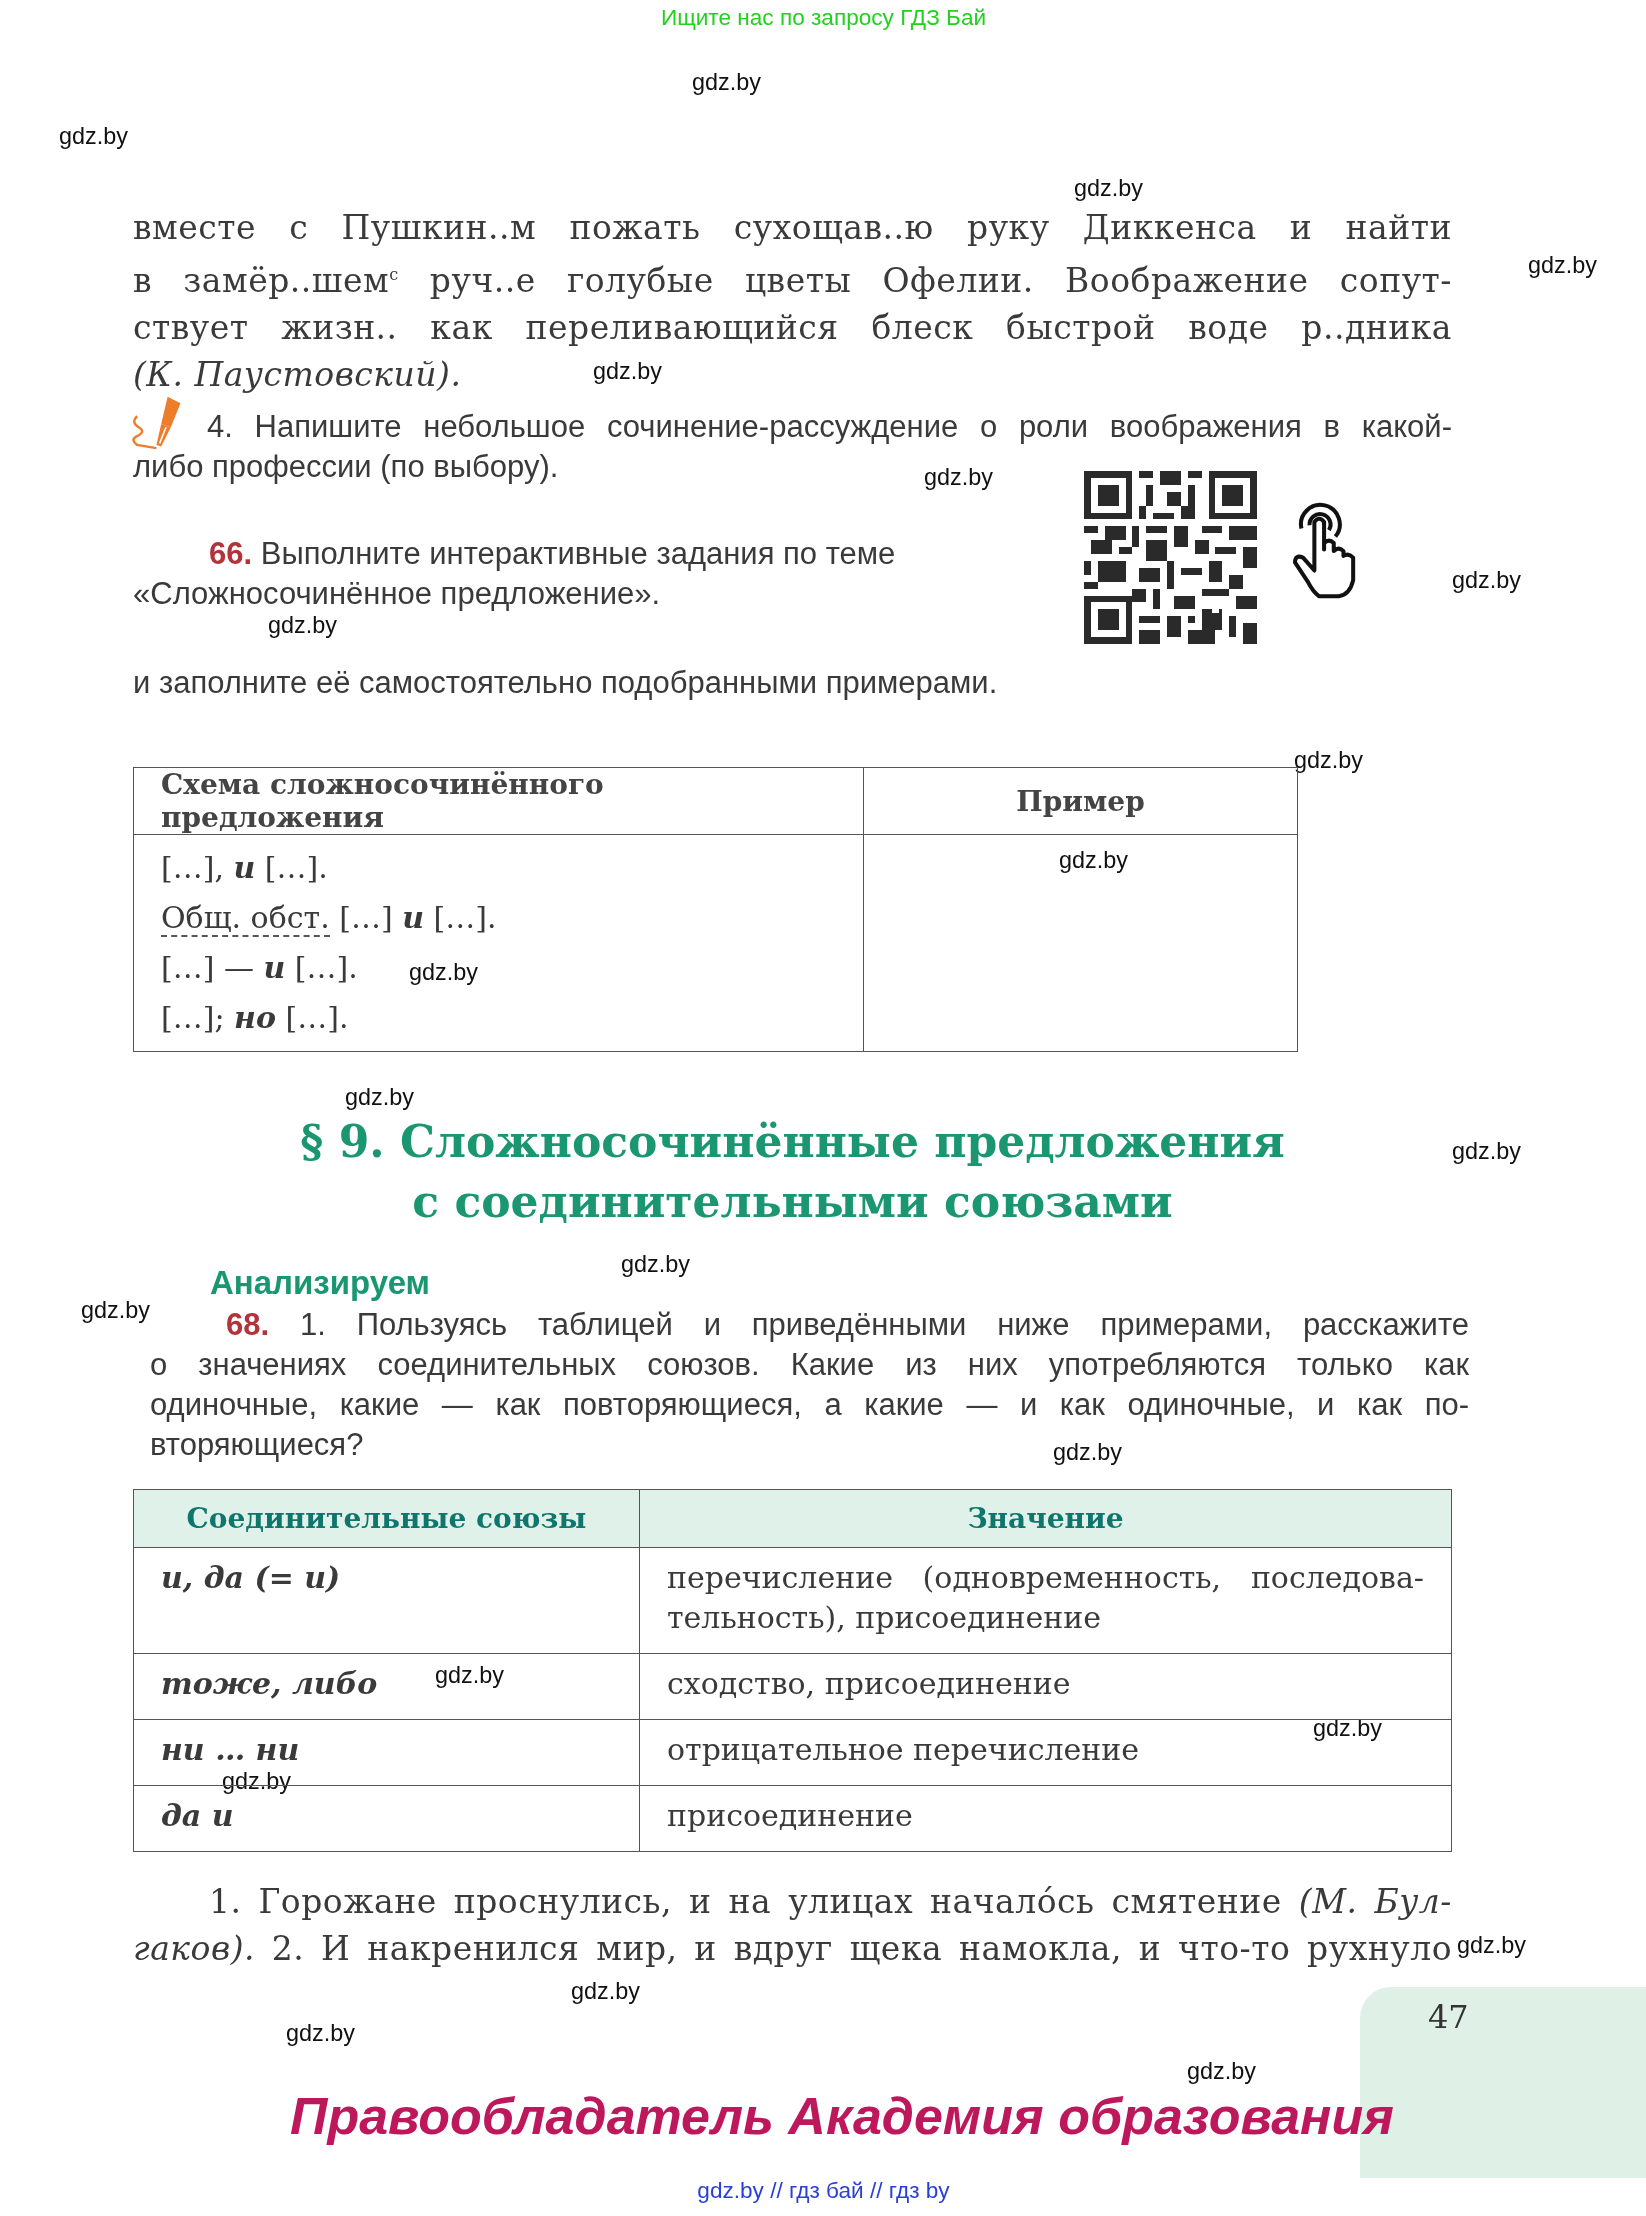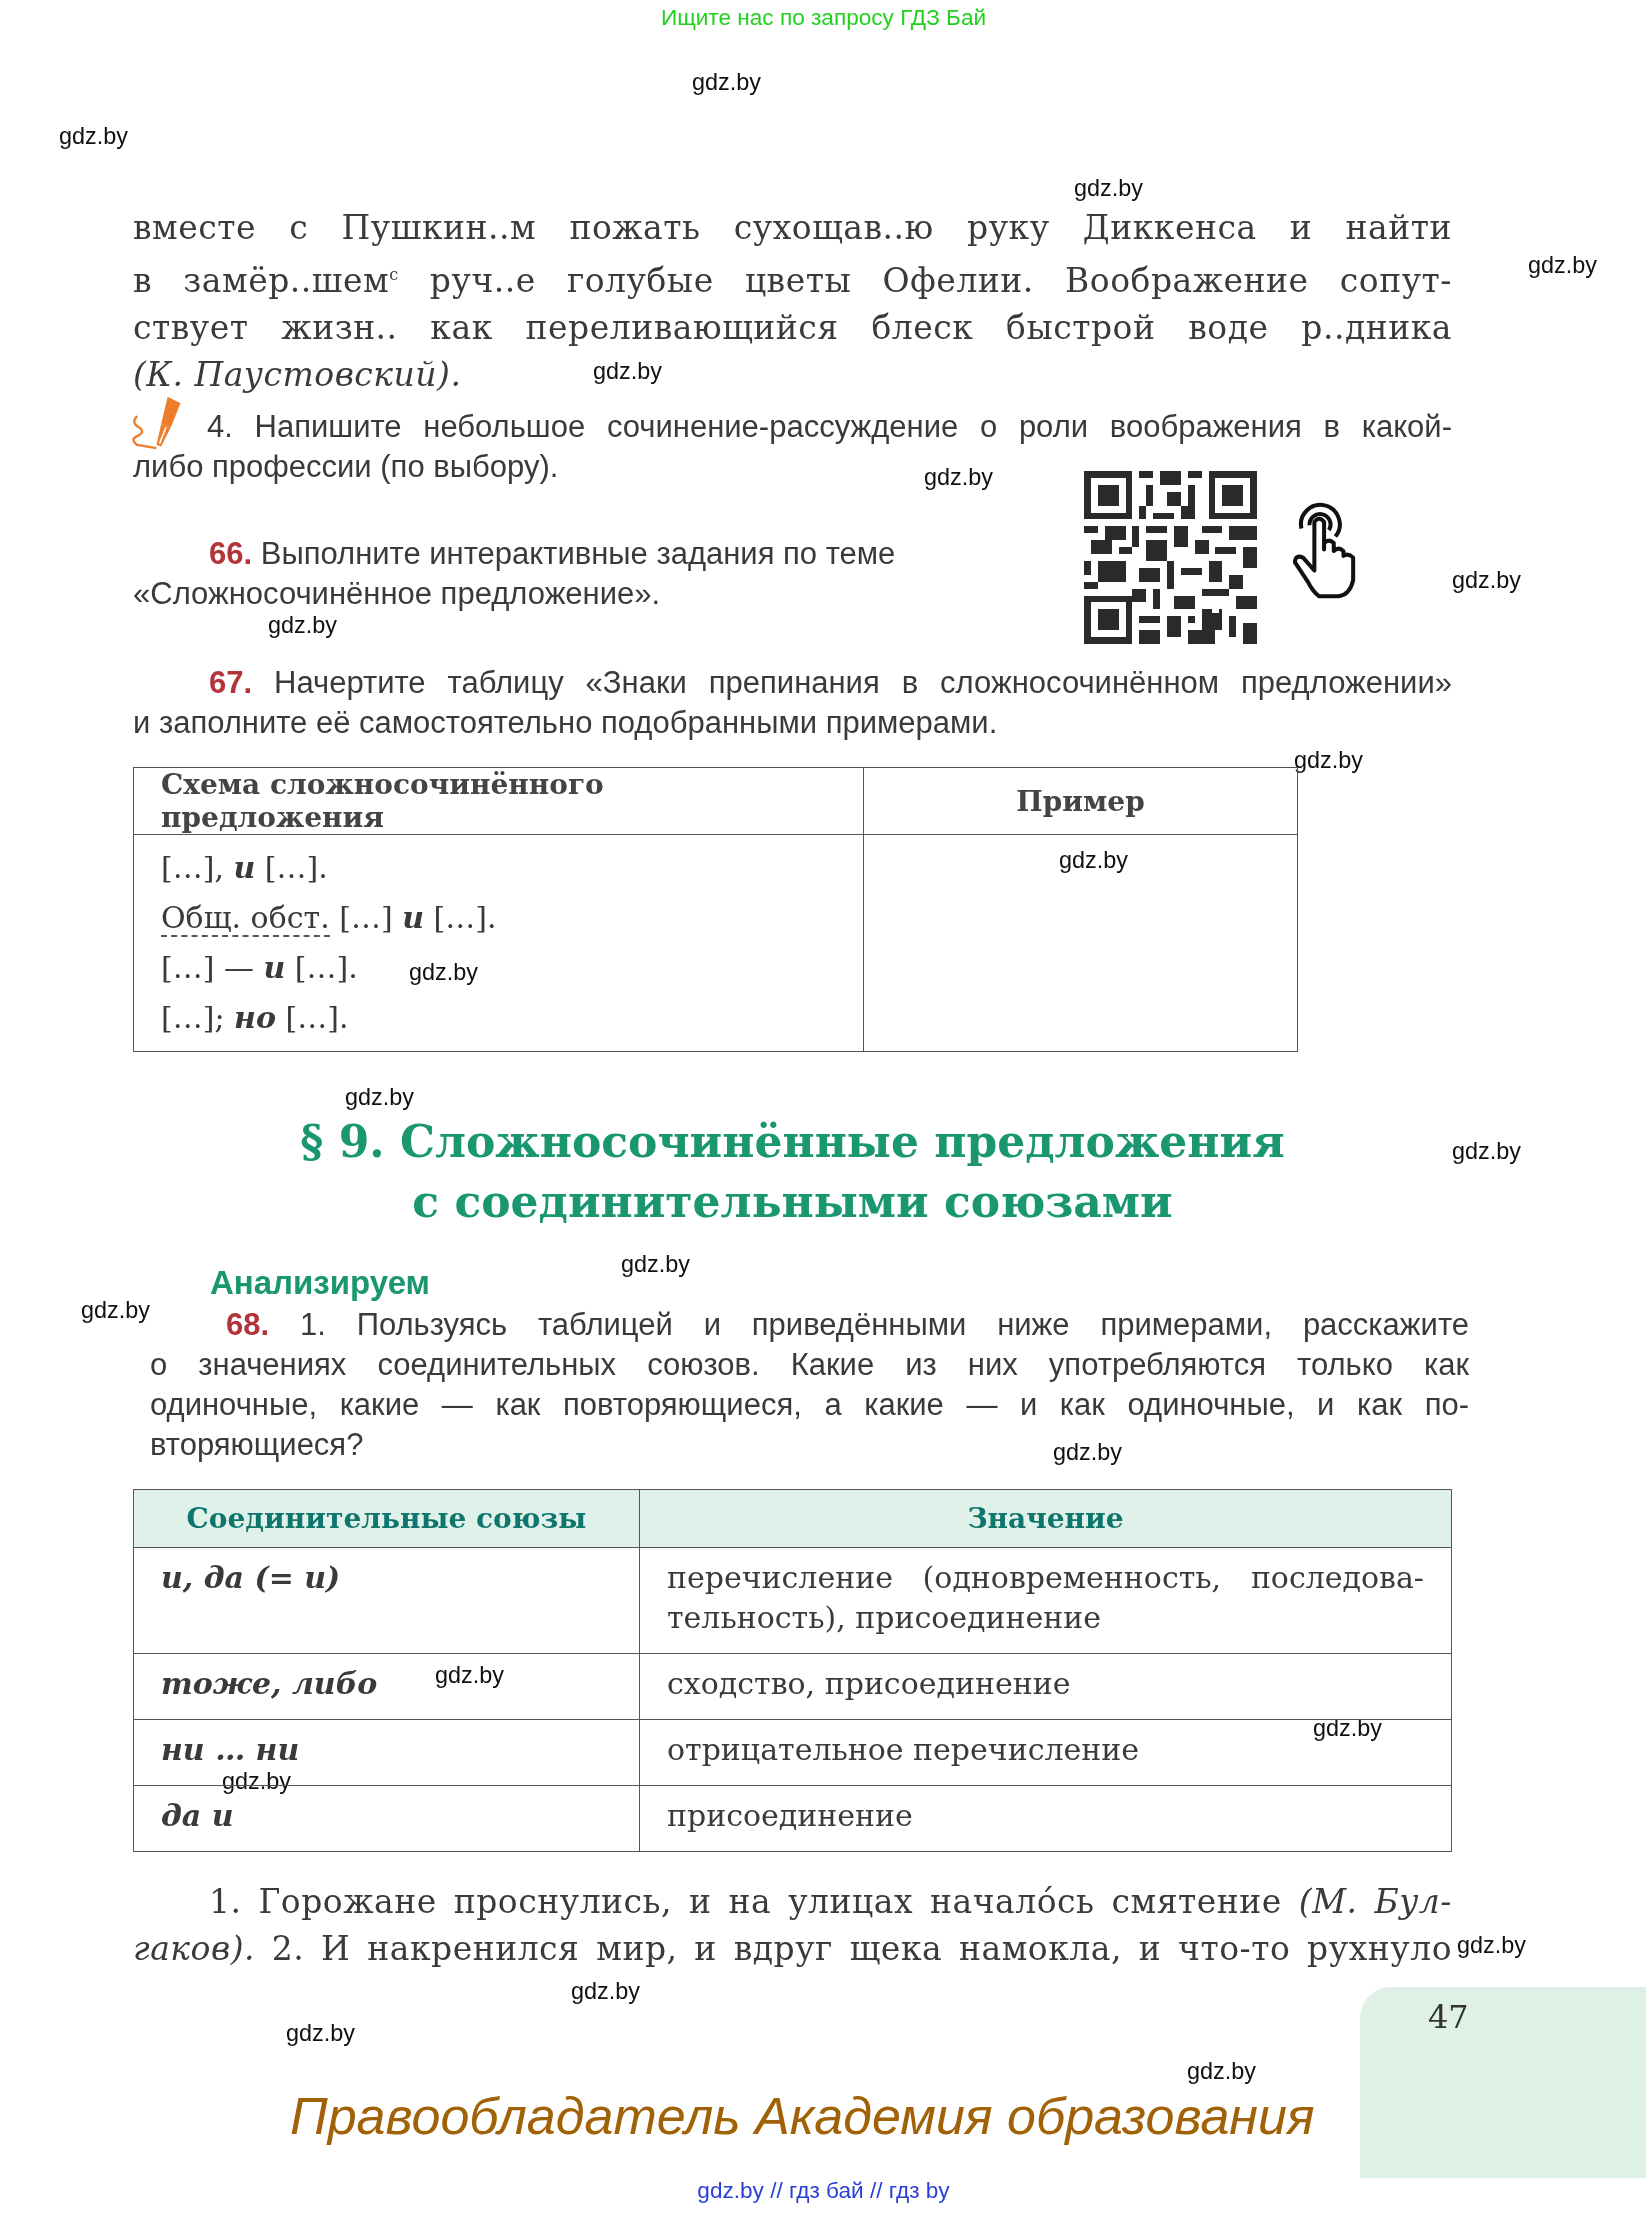--- a/index.html
+++ b/index.html
@@ -18,21 +18,21 @@
   td, th { border:1.6px solid #555; vertical-align:top; }
   .t1 th { font-family:"DejaVu Serif","Liberation Serif",serif; font-weight:bold; font-size:28px; color:#444; height:55px; padding:0 27px; vertical-align:middle; }
   .t1 td { font-family:"DejaVu Serif","Liberation Serif",serif; font-size:30px; line-height:50px; padding:8px 27px; color:#3a3a3a; }
   .t2 th { background:#e0f1ea; font-family:"DejaVu Serif","Liberation Serif",serif; font-weight:bold; font-size:28px; color:#0f766e; height:55px; vertical-align:middle; }
   .t2 td { font-family:"DejaVu Serif","Liberation Serif",serif; font-size:30px; line-height:40px; padding:9.7px 27px; color:#3a3a3a; }
   .t2 td.conj { font-style:italic; font-weight:bold; }
   .heading { font-family:"DejaVu Serif","Liberation Serif",serif; font-weight:bold; color:#1a9670; font-size:44px; line-height:60px; text-align:center; }
   .analyze { font-family:"Liberation Sans","DejaVu Sans",sans-serif; font-weight:bold; color:#1a9670; font-size:33px; }
   .pagebox { left:1360px; top:1987px; width:286px; height:191px; background:#dff0e6; border-top-left-radius:31px; }
   .pagenum { font-family:"DejaVu Serif","Liberation Serif",serif; font-size:32px; color:#333; }
-  .copyright { font-family:"Liberation Sans","DejaVu Sans",sans-serif; font-style:italic; font-size:52px; color:#a16207; white-space:nowrap; }
+  .copyright { font-family:"Liberation Sans","DejaVu Sans",sans-serif; font-style:italic; font-size:52px; color:#be185d; white-space:nowrap;font-weight:bold; }
   .footer { font-family:"Liberation Sans","DejaVu Sans",sans-serif; font-size:22.6px; color:#2a3fd8; white-space:nowrap; }
   .dashunder { border-bottom:2.4px dashed #555; }
 </style>
 </head>
 <body>
 
 <div class="abs sans topbanner">Ищите нас по запросу ГДЗ Бай</div>
 
 <div class="wm" style="left:692px;top:71px">gdz.by</div>
 <div class="wm" style="left:59px;top:125px">gdz.by</div>
@@ -141,21 +141,20 @@
 
 <div class="abs" style="left:1290px;top:501px;width:73px;height:101px;">
   <svg width="73" height="101" viewBox="0 0 90 125">
     <path d="M14 34 A24 24 0 1 1 56 44" fill="none" stroke="#111" stroke-width="5"></path>
     <path d="M24 30 A13 13 0 1 1 48 36" fill="none" stroke="#111" stroke-width="5"></path>
     <path d="M30 60 L30 26 Q36 18 42 26 L42 60 L42 52 Q48 46 54 52 L54 62 Q60 56 66 62 L66 68 Q72 64 78 70 L78 98 Q74 116 60 118 L36 118 Q28 112 22 100 L6 76 Q6 66 16 70 L30 86 Z" fill="#fff" stroke="#111" stroke-width="5" stroke-linejoin="round"></path>
   </svg>
 </div>
 
 <div class="abs para-sans" style="left:133px;top:663px;width:1319px;">
-  <span class="justline" style="padding-left:76px;box-sizing:border-box;"><span class="num">67.</span> <span>Начертите таблицу «Знаки препинания в сложносочинённом предложении»</span></span>
   <span class="line">и заполните её самостоятельно подобранными примерами.</span>
 </div>
 
 <table class="t1" style="left:133px;top:767px;width:1165px;">
   <tbody>
       <tr>
     <th style="width:675px;text-align:left;">Схема сложносочинённого предложения</th>
     <th style="">Пример</th>
   </tr>
   <tr style="height:211px;">

